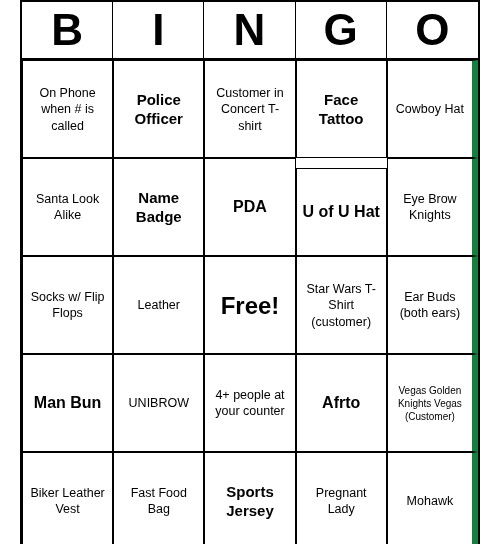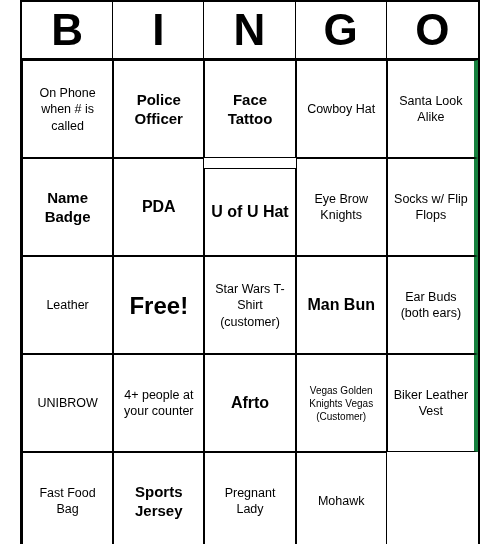--- a/index.html
+++ b/index.html
@@ -62,50 +62,51 @@
       font-size: 24px;
       font-weight: bold;
     }
     .bingo-cell.medium-text {
       font-size: 16px;
       font-weight: bold;
       margin-top: 10px;
     }
     
     .bingo-grid .bingo-cell:nth-child(5n) {
-      border-right: 4px solid #15803d;
+      border-right: 6px solid #15803d;
     }
   </style>
 </head>
 <body>
 
 <div class="bingo-card">
   <div class="bingo-header">
   <div class="bingo-header-cell">B</div>
       <div class="bingo-header-cell">I</div>
       <div class="bingo-header-cell">N</div>
       <div class="bingo-header-cell">G</div>
       <div class="bingo-header-cell">O</div>
     </div>
   <div class="bingo-grid">
   <div class="bingo-cell">On Phone when # is called</div>
       <div class="bingo-cell large-text">Police Officer</div>
+      <div class="bingo-cell">Customer in Concert T-shirt</div>
       <div class="bingo-cell large-text">Face Tattoo</div>
       <div class="bingo-cell">Cowboy Hat</div>
       <div class="bingo-cell">Santa Look Alike</div>
       <div class="bingo-cell large-text">Name Badge</div>
       <div class="bingo-cell xl-text">PDA</div>
       <div class="bingo-cell medium-text">U of U Hat</div>
       <div class="bingo-cell">Eye Brow Knights</div>
       <div class="bingo-cell">Socks w/ Flip Flops</div>
       <div class="bingo-cell">Leather</div>
       <div class="bingo-cell free">Free!</div>
       <div class="bingo-cell">Star Wars T-Shirt (customer)</div>
+      <div class="bingo-cell">Ear Buds (both ears)</div>
       <div class="bingo-cell xl-text">Man Bun</div>
-      <div class="bingo-cell">Ear Buds (both ears)</div>
       <div class="bingo-cell">UNIBROW</div>
       <div class="bingo-cell">4+ people at your counter</div>
       <div class="bingo-cell xl-text">Afrto</div>
       <div class="bingo-cell" style="font-size: 10px;">Vegas Golden Knights Vegas (Customer)</div>
       <div class="bingo-cell">Biker Leather Vest</div>
       <div class="bingo-cell">Fast Food Bag</div>
       <div class="bingo-cell large-text">Sports Jersey</div>
       <div class="bingo-cell">Pregnant Lady</div>
       <div class="bingo-cell">Mohawk</div>
     </div>

